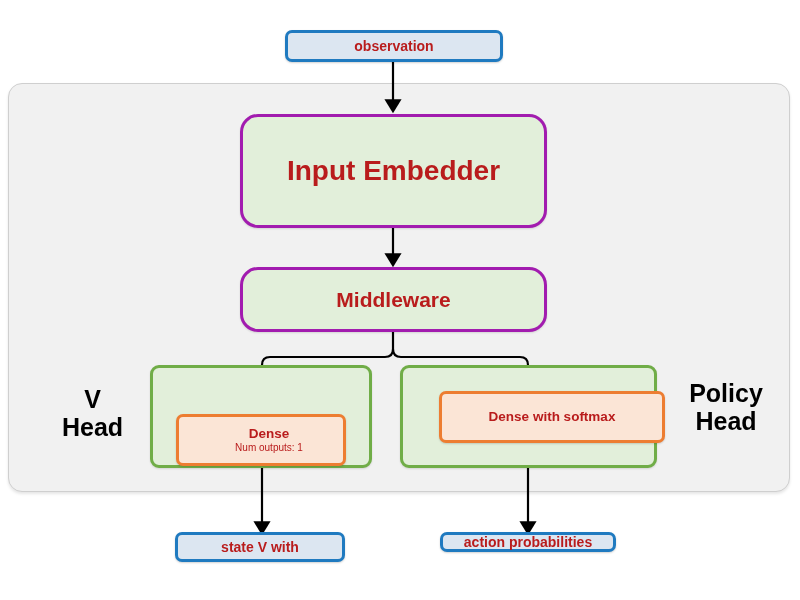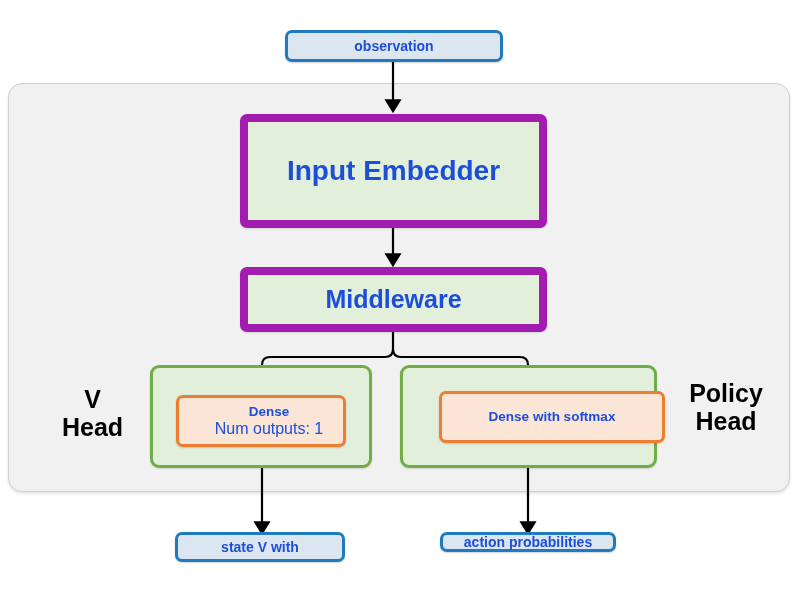--- a/index.html
+++ b/index.html
@@ -38,21 +38,21 @@
 
   
   .node {
     position: absolute;
     box-sizing: border-box;
     display: flex;
     flex-direction: column;
     align-items: center;
     justify-content: center;
     text-align: center;
-    color: #1d4ed8;
+    color: #b91c1c;
     z-index: 10;
   }
 
   
   .panel-gray {
     position: absolute;
     box-sizing: border-box;
     background: #f1f1f1;
     border: 1.5px solid #cfcfcf;
     border-radius: 14px;
@@ -66,22 +66,22 @@
     border: 3px solid #1f7ac0;
     border-radius: 7px;
     box-shadow: 0 1px 2px rgba(0,0,0,0.18);
     font-weight: bold;
     font-size: 14px;
   }
 
   
   .node-green {
     background: #e2efda;
-    border: 8px solid #a21caf;
-    border-radius: 7px;
+    border: 3px solid #a21caf;
+    border-radius: 18px;
     box-shadow: 0 1px 2px rgba(0,0,0,0.12);
     font-weight: bold;
   }
 
   
   .group-green {
     position: absolute;
     box-sizing: border-box;
     background: #e2efda;
     border: 3px solid #70ad47;
@@ -99,38 +99,38 @@
     z-index: 12;
   }
 
   .node-orange .line-title {
     font-weight: bold;
     font-size: 13.5px;
     line-height: 1.18;
   }
   .node-orange .line-sub {
     font-weight: normal;
-    font-size: 16px;
+    font-size: 10px;
     line-height: 1.18;
   }
 
   
   .side-label {
     position: absolute;
     font-weight: bold;
     font-size: 25px;
     color: #000000;
     text-align: center;
     line-height: 1.12;
     z-index: 10;
   }
   .side-label span { display: block; }
 
   .title-xl { font-size: 28px; }
-  .title-lg { font-size: 25px; }
+  .title-lg { font-size: 21px; }
 </style>
 </head>
 <body>
 
 <div id="stage">
 
   <div class="panel-gray" style="left:8px; top:83px; width:782px; height:409px;"></div>
 
   <svg id="wires" viewBox="0 0 800 600">
     <defs>
@@ -173,21 +173,21 @@
   <div class="side-label" style="left:40px; top:385px; width:105px;">
     <span>V</span>
     <span>Head</span>
   </div>
 
   <div class="side-label" style="left:662px; top:379px; width:128px;text-align:center;">
     <span>Policy</span>
     <span>Head</span>
   </div>
 
-  <div class="node node-orange" style="left:176px; top:395px; width:170px; height:52px;padding-left:16px;">
+  <div class="node node-orange" style="left:176px; top:414px; width:170px; height:52px;padding-left:16px;">
     <span class="line-title">Dense</span>
     <span class="line-sub">Num outputs: 1</span>
   </div>
 
   <div class="node node-orange" style="left:391px; top:391px; width:226px; height:52px;margin-left:48px;">
     <span class="line-title">Dense with softmax</span>
   </div>
 
   <div class="node node-blue" style="left:175px; top:532px; width:170px; height:30px;">
     <span>state V with</span>

